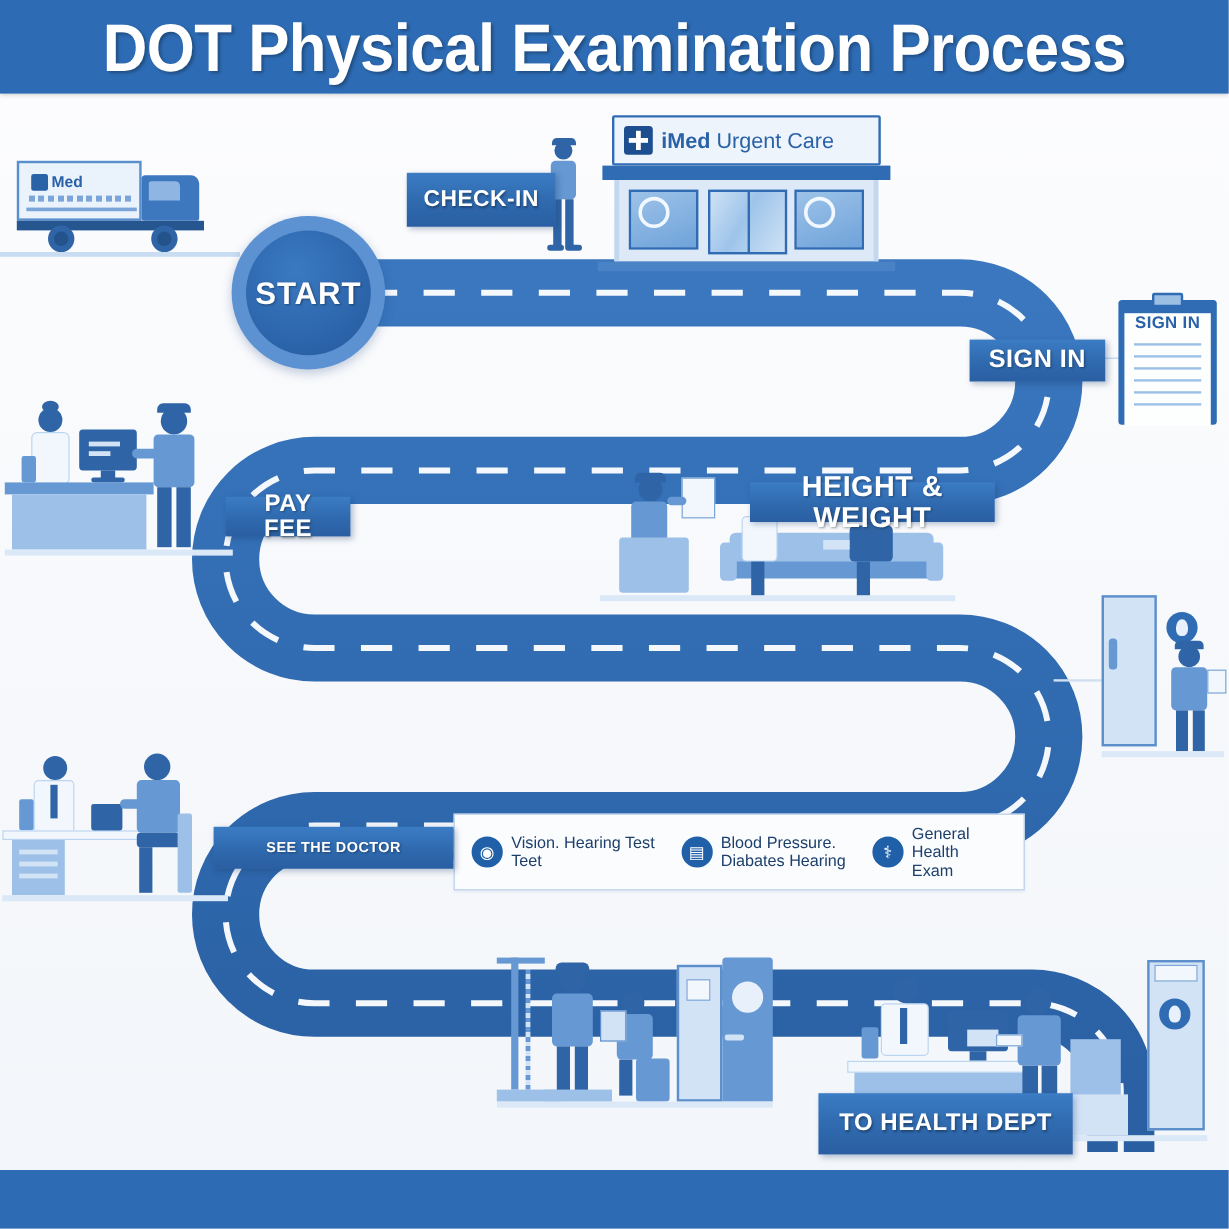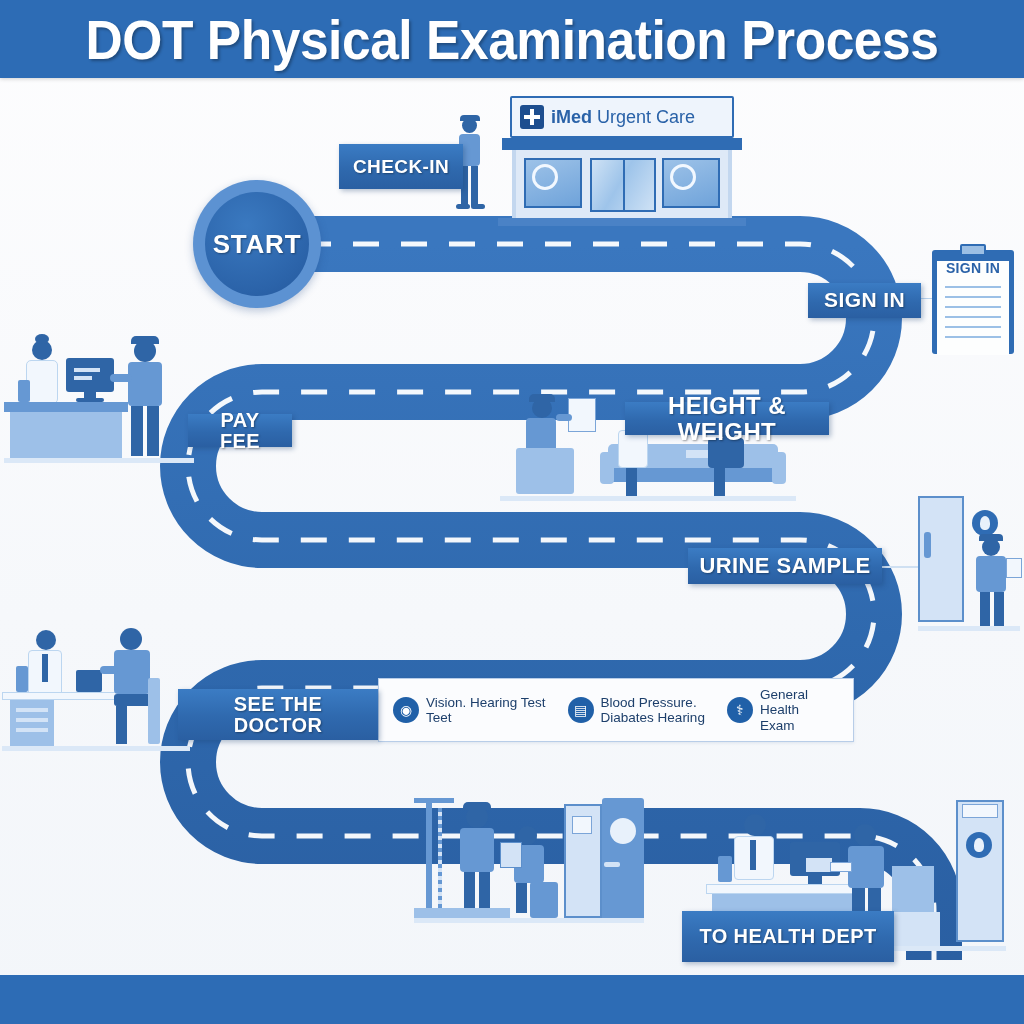--- a/index.html
+++ b/index.html
@@ -35,21 +35,21 @@
     text-align:center;line-height:1.05;
     box-shadow:2px 2px 5px rgba(25,60,110,.33);
     text-shadow:1px 1px 2px rgba(0,0,0,.35);
     padding:4px 10px;box-sizing:border-box;
   }
   #lbl-checkin{left:339px;top:144px;width:124px;height:45px;font-size:19px;}
   #lbl-signin {left:808px;top:283px;width:113px;height:35px;font-size:21px;}
   #lbl-payfee {left:188px;top:414px;width:104px;height:33px;font-size:20px;}
   #lbl-hw     {left:625px;top:402px;width:204px;height:33px;font-size:24px;}
   #lbl-urine  {left:688px;top:548px;width:194px;height:36px;font-size:22px;}
-  #lbl-doctor {left:178px;top:689px;width:200px;height:51px;font-size:20px;}
+  #lbl-doctor {left:178px;top:689px;width:200px;height:35px;font-size:12px;}
   #lbl-submit {left:682px;top:911px;width:212px;height:51px;font-size:20px;flex-direction:column;}
 
   
   #start-circle{
     position:absolute;left:193px;top:180px;width:128px;height:128px;border-radius:50%;
     background:#5c92d2;display:flex;align-items:center;justify-content:center;
     box-shadow:0 3px 9px rgba(30,70,130,.28);
   }
   #start-inner{
     width:104px;height:104px;border-radius:50%;
@@ -172,20 +172,36 @@
              L 262 688
              A 74 74 0 0 0 262 836
              L 860 836
              A 74 74 0 0 1 934 910
              L 934 960" fill="none" stroke="#ffffff" stroke-width="5" stroke-dasharray="26 22" stroke-linecap="butt" opacity="0.95"></path>
   </svg>
 
   <div class="band" id="top-band"></div>
   <div id="title">DOT Physical Examination Process</div>
 
+  <div id="truck" class="scene">
+    <div class="tr-box">
+      <div class="tr-logo">
+        <div class="tr-mark"></div>
+        <div class="tr-logotext">Med</div>
+      </div>
+      <div class="tr-sub"></div>
+      <div class="tr-sub2"></div>
+    </div>
+    <div class="tr-cab"></div>
+    <div class="tr-cabwin"></div>
+    <div class="tr-chassis"></div>
+    <div class="tr-wheel w1"></div>
+    <div class="tr-wheel w2"></div>
+    <div class="tr-road"></div>
+  </div>
 
   <div id="clinic">
     <div class="cl-sign">
       <div class="cl-cross"></div>
       <div id="clinic-name"><span>iMed</span><span class="thin"> Urgent Care</span></div>
     </div>
     <div class="cl-awning"></div>
     <div class="cl-body">
       <div class="cl-win l"></div>
       <div class="cl-door"></div>
@@ -400,20 +416,19 @@
         <div>Health</div>
         <div>Exam</div>
       </div>
     </div>
   </div>
 
   <div class="label" id="lbl-checkin">CHECK-IN</div>
   <div class="label" id="lbl-signin">SIGN IN</div>
   <div class="label" id="lbl-payfee">PAY FEE</div>
   <div class="label" id="lbl-hw">HEIGHT &amp; WEIGHT</div>
-  <div class="label" id="lbl-urine">URINE SAMPLE</div>
   <div class="label" id="lbl-doctor">SEE THE DOCTOR</div>
   <div class="label" id="lbl-submit">
     <span>TO HEALTH DEPT</span>
   </div>
 
   <div class="band" id="bottom-band"></div>
 </div>
 
 </body></html>

